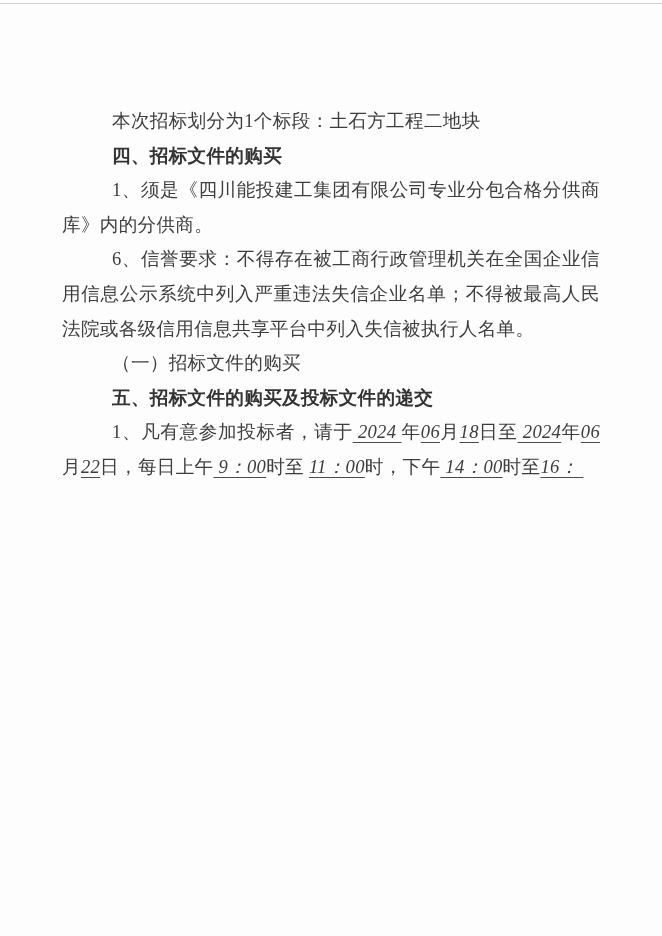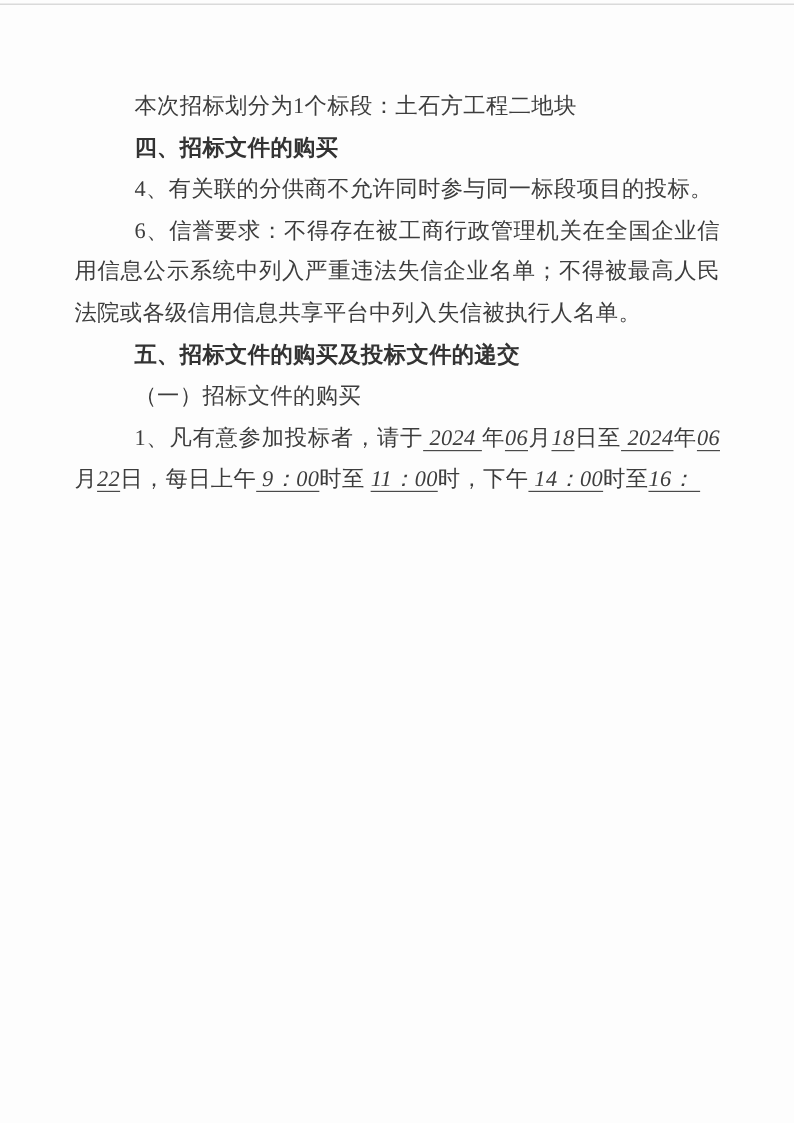--- a/index.html
+++ b/index.html
@@ -15,21 +15,21 @@
     width:662px;height:936px;
     background:var(--bg);
     overflow:hidden;
     font-family:"Liberation Serif","DejaVu Serif",serif;
   }
   .scan-line{
     position:absolute;top:3px;left:0;right:0;height:1px;
     background:var(--scan);opacity:.85;
   }
   .content{
-    position:absolute;left:62px;top:72px;width:538px;
+    position:absolute;left:62px;top:104px;width:538px;
     color:var(--text);
     font-size:18.6px;
     line-height:34.6px;
     letter-spacing:.3px;
     text-align:justify;
     text-justify:inter-character;
   }
   .para{margin:0;text-indent:50px;}
   .para.heading{font-weight:bold;color:var(--heading);}
   .u{
@@ -41,19 +41,19 @@
   }
 </style>
 </head>
 <body>
 
 <div class="page">
   <div class="scan-line"></div>
   <div class="content" id="doc-body">
       <p class="para body"><span>本次招标划分为1个标段：土石方工程二地块</span></p>
       <p class="para heading"><span>四、招标文件的购买</span></p>
-      <p class="para body"><span>4、有关联的分供商不允许同时参与同一标段项目的投标。</span></p>
+      <p class="para body"><span>1、须是《四川能投建工集团有限公司专业分包合格分供商库》内的分供商。</span></p>
       <p class="para body"><span>6、信誉要求：不得存在被工商行政管理机关在全国企业信用信息公示系统中列入严重违法失信企业名单；不得被最高人民法院或各级信用信息共享平台中列入失信被执行人名单。</span></p>
+      <p class="para body"><span>（一）招标文件的购买</span></p>
       <p class="para heading"><span>五、招标文件的购买及投标文件的递交</span></p>
-      <p class="para body"><span>（一）招标文件的购买</span></p>
       <p class="para body"><span>1、凡有意参加投标者，请于</span><span class="u">&nbsp;2024&nbsp;</span><span>年</span><span class="u">06</span><span>月</span><span class="u">18</span><span>日至</span><span class="u">&nbsp;2024</span><span>年</span><span class="u">06</span><span>月</span><span class="u">22</span><span>日，每日上午</span><span class="u">&nbsp;9：00</span><span>时至</span><span>&nbsp;</span><span class="u">11：00</span><span>时，下午</span><span class="u">&nbsp;14：00</span><span>时至</span><span class="u">16：&nbsp;</span></p>
     </div>
 </div>
 
 </body></html>

